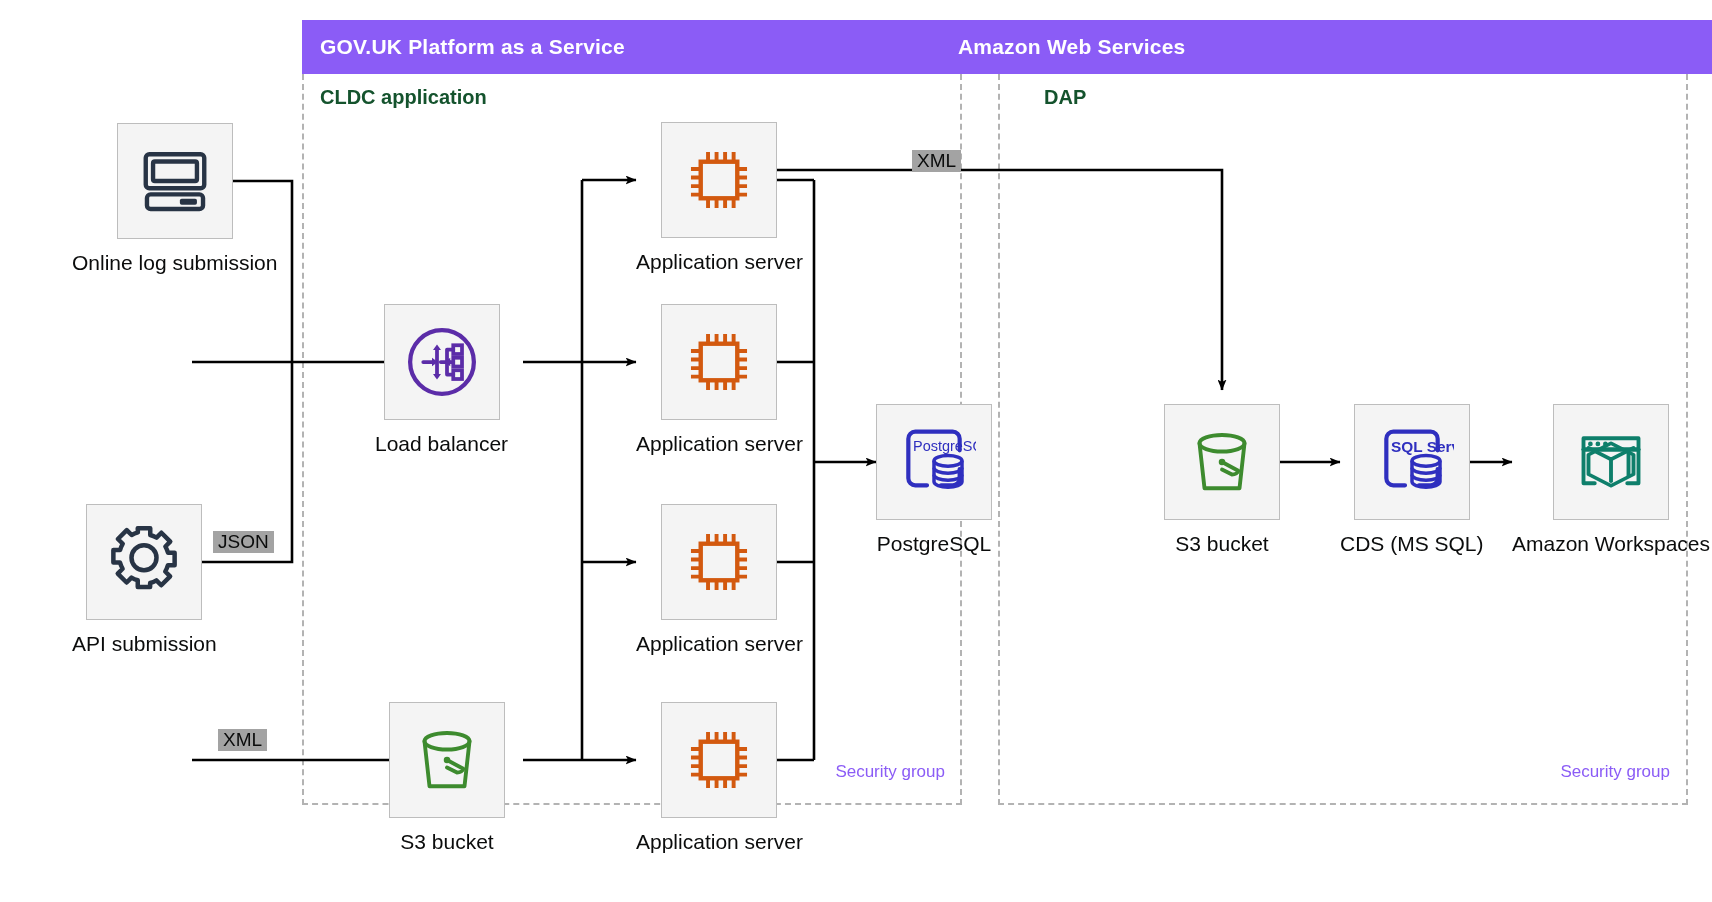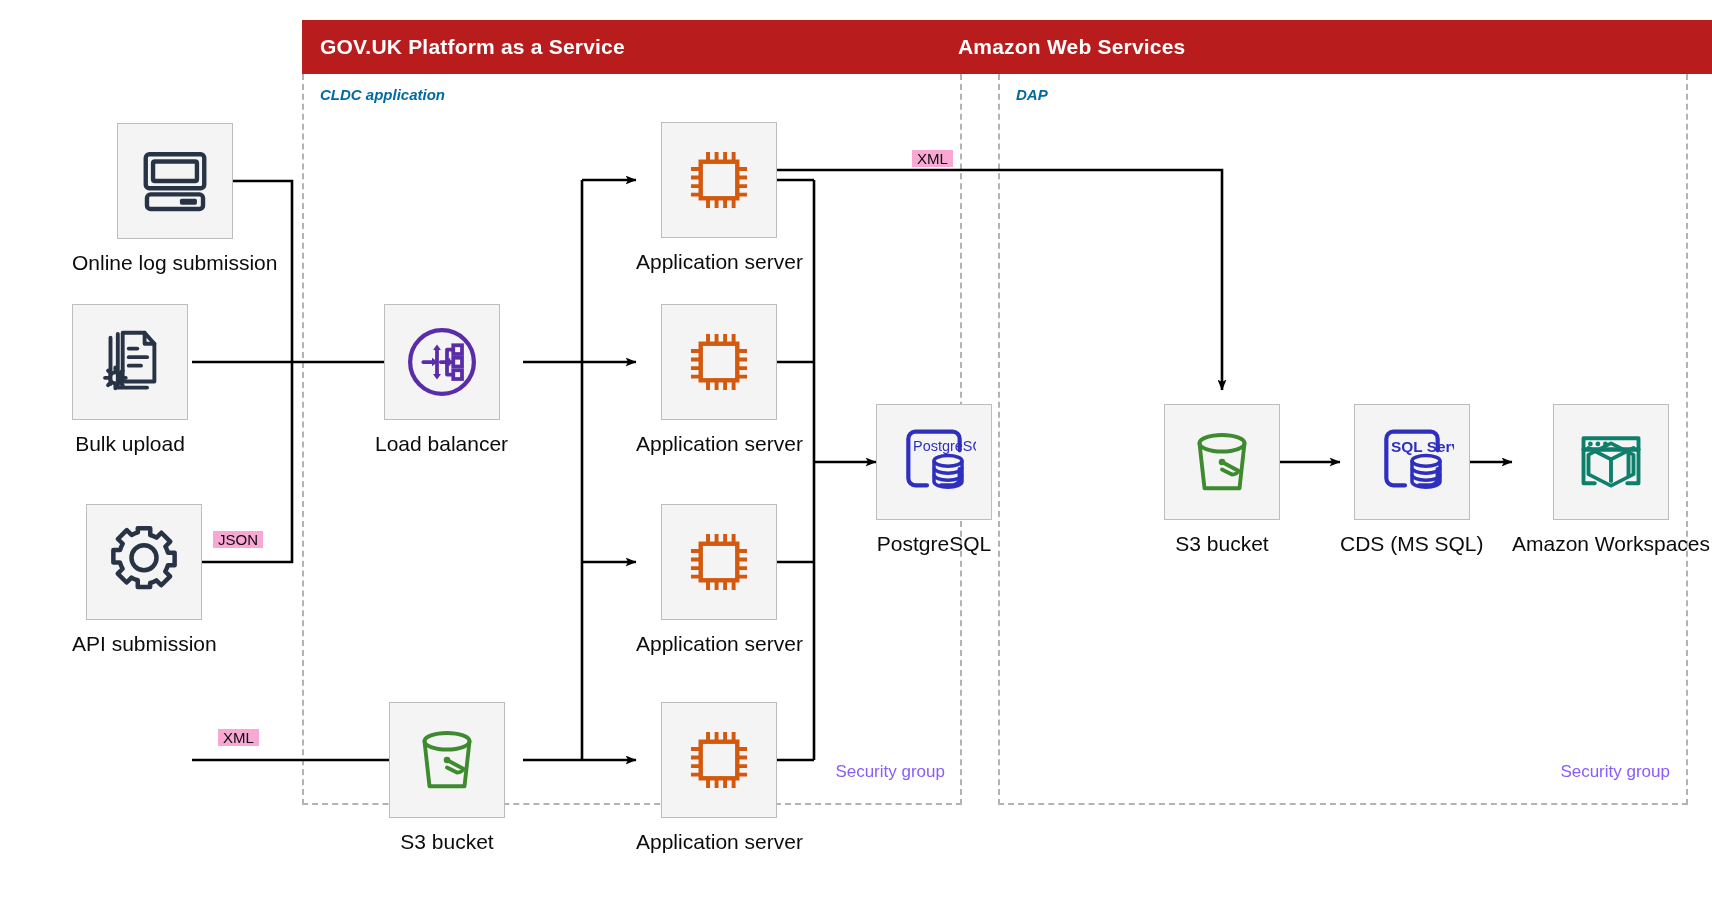--- a/index.html
+++ b/index.html
@@ -12,41 +12,40 @@
     position: relative;
     width: 1712px;
     height: 902px;
     background: #ffffff;
     overflow: hidden;
   }
 
   
   .zone-header {
     position: absolute;
-    background: #b91c1c;
+    background: #8b5cf6;
     color: #ffffff;
     font-weight: bold;
     font-size: 21px;
     display: flex;
     align-items: center;
     padding-left: 18px;
     letter-spacing: .2px;
   }
   .zone-body {
     position: absolute;
     border: 2px dashed #b3b3b3;
     border-top: none;
     background: transparent;
   }
   .zone-sublabel {
     position: absolute;
     font-weight: bold;
-    font-size: 15px;
-    color: #0369a1;
-    font-style: italic;
+    font-size: 20px;
+    color: #14532d;
   }
   .zone-footnote {
     position: absolute;
     font-size: 17px;
     color: #8b5cf6;
     text-align: right;
   }
 
   
   .node {
@@ -67,23 +66,23 @@
     margin-top: 12px;
     font-size: 21px;
     color: #0b0c0c;
     white-space: nowrap;
     text-align: center;
   }
 
   
   .edge-label {
     position: absolute;
-    font-size: 15px;
+    font-size: 19px;
     color: #0b0c0c;
-    background: #f9a8d4;
+    background: #a3a3a3;
     padding: 0 5px;
     white-space: nowrap;
   }
 
   
   #wires {
     position: absolute;
     left: 0; top: 0;
     width: 1712px; height: 902px;
     pointer-events: none;
@@ -98,21 +97,21 @@
     <span>GOV.UK Platform as a Service</span>
   </div>
   <div class="zone-body" style="left:302px; top:74px; width:660px; height:731px;"></div>
   <div class="zone-sublabel" style="left:320px; top:86px;">CLDC application</div>
   <div class="zone-footnote" style="left:700px; top:762px; width:245px;">Security group</div>
 
   <div class="zone-header" style="left:940px; top:20px; width:772px; height:54px;">
     <span>Amazon Web Services</span>
   </div>
   <div class="zone-body" style="left:998px; top:74px; width:690px; height:731px;"></div>
-  <div class="zone-sublabel" style="left:1016px; top:86px;">DAP</div>
+  <div class="zone-sublabel" style="left:1044px; top:86px;">DAP</div>
   <div class="zone-footnote" style="left:1425px; top:762px; width:245px;">Security group</div>
 
   <svg id="wires" viewBox="0 0 1712 902" xmlns="http://www.w3.org/2000/svg">
     <defs>
       <marker id="ah" markerWidth="11" markerHeight="9" refX="10.5" refY="4.5" orient="auto" markerUnits="userSpaceOnUse">
         <path d="M0,0 L11,4.5 L0,9 L2.6,4.5 z" fill="#000"></path>
       </marker>
     </defs>
     <g fill="none" stroke="#000000" stroke-width="2.6">
 
@@ -157,39 +156,20 @@
           <rect x="8" y="10" width="48" height="28" rx="3"></rect>
           <rect x="14" y="16" width="36" height="16" rx="1.5"></rect>
           <rect x="9" y="43" width="46" height="12" rx="3"></rect>
         </g>
         <rect x="36" y="46.5" width="14" height="5" rx="1.5" fill="#283445"></rect>
       </svg>
     </div>
     <div class="node-label">Online log submission</div>
   </div>
 
-  <div class="node" style="left:72px; top:304px;">
-    <div class="node-box">
-      <svg width="78" height="78" viewBox="0 0 64 64">
-        <g fill="none" stroke="#283445" stroke-width="3.2" stroke-linejoin="round" stroke-linecap="round">
-          <path d="M16 12 L16 50"></path>
-          <path d="M22 9 L22 53 L46 53"></path>
-          <path d="M26 8 L44 8 L52 17 L52 48 L26 48 Z"></path>
-          <path d="M44 8 L44 17 L52 17"></path>
-          <path d="M31 21 L38 21"></path>
-          <path d="M31 28 L46 28"></path>
-          <path d="M31 35 L41 35"></path>
-          <circle cx="20" cy="45" r="4.5"></circle>
-          <path d="M20 36.5 L20 38.6 M20 51.4 L20 53.5 M11.5 45 L13.6 45 M26.4 45 L28.5 45
-                   M14 39 L15.5 40.5 M24.5 49.5 L26 51 M26 39 L24.5 40.5 M15.5 49.5 L14 51"></path>
-        </g>
-      </svg>
-    </div>
-    <div class="node-label">Bulk upload</div>
-  </div>
 
   <div class="node" style="left:72px; top:504px;">
     <div class="node-box">
       <svg width="80" height="80" viewBox="0 0 64 64">
         <g fill="none" stroke="#283445" stroke-width="3.6" stroke-linejoin="round">
           <path d="M27 5 h10 v5.4 a22 22 0 0 1 5 2.1 l3.9-3.9 7.1 7.1 -3.9 3.9 a22 22 0 0 1 2.1 5 H56.5 v10 H51.1
                    a22 22 0 0 1 -2.1 5 l3.9 3.9 -7.1 7.1 -3.9-3.9 a22 22 0 0 1 -5 2.1 V52 H27 v-5.4
                    a22 22 0 0 1 -5-2.1 l-3.9 3.9 -7.1-7.1 3.9-3.9 a22 22 0 0 1 -2.1-5 H7.5 v-10 h5.4
                    a22 22 0 0 1 2.1-5 L11.1 13.6 l7.1-7.1 3.9 3.9 a22 22 0 0 1 5-2.1 Z"></path>
           <circle cx="32" cy="28.6" r="10"></circle>

